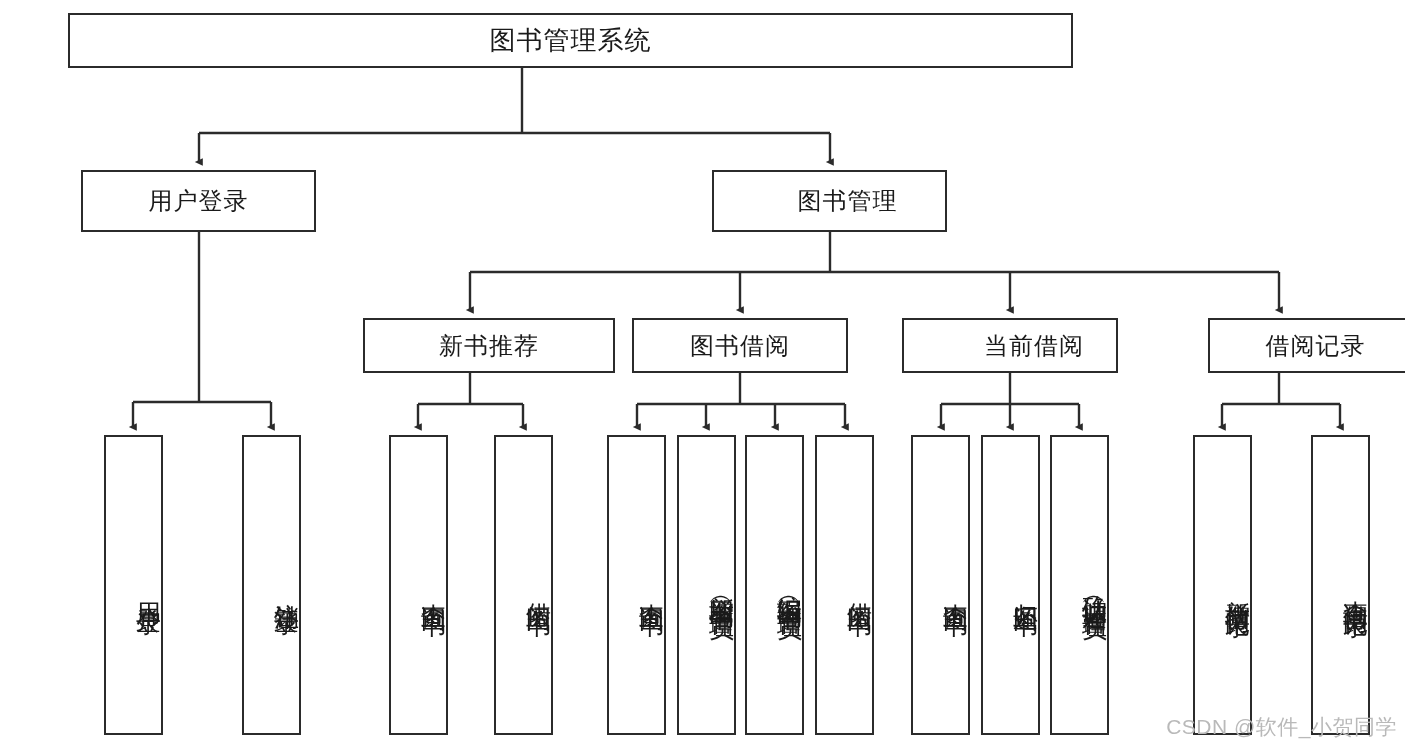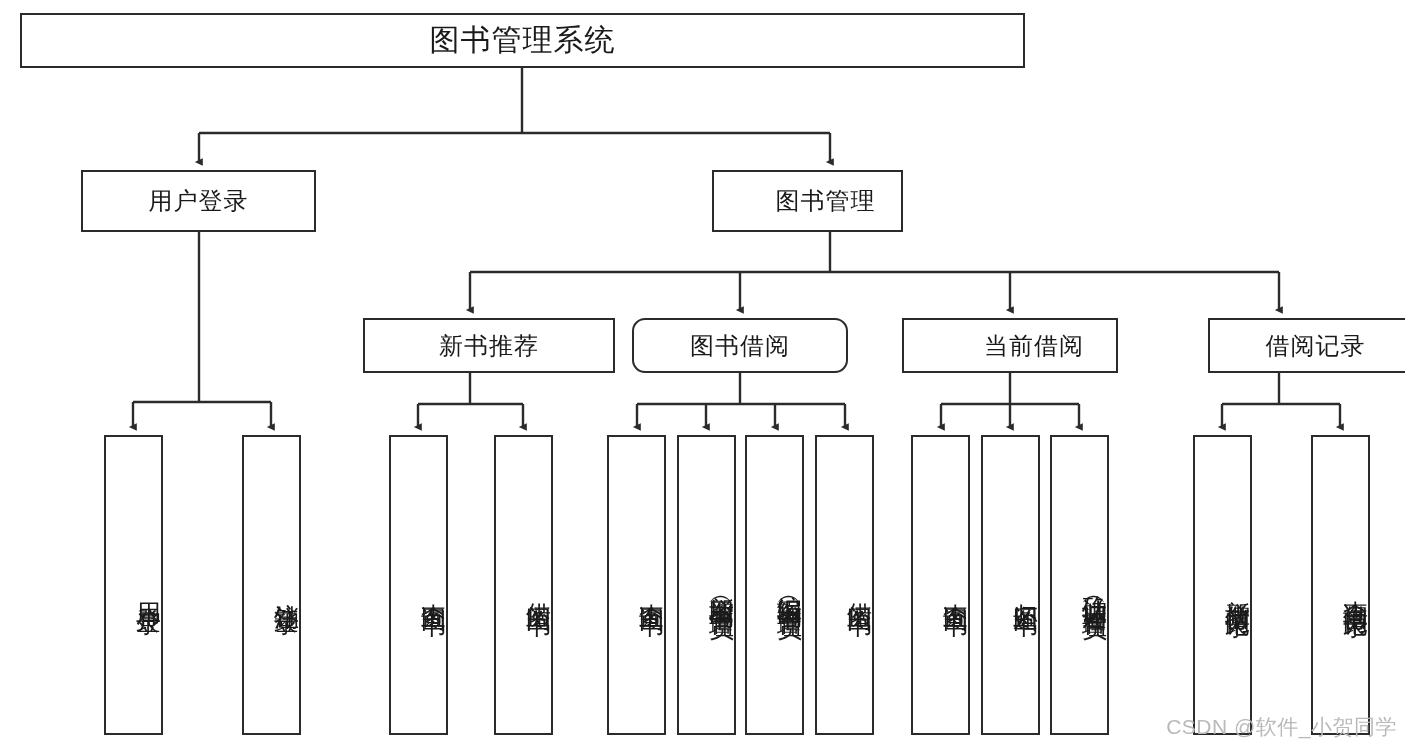--- a/index.html
+++ b/index.html
@@ -41,21 +41,22 @@
     justify-content: center;
     padding-top: 8px;
   }
   .node.vert span {
     writing-mode: vertical-rl;
     text-orientation: upright;
     display: block;
     text-align: center;
   }
   .node.root {
-    font-size: 30px;
+    font-size: 26px;
+    margin-left: 48px;
   }
   svg.links {
     position: absolute;
     left: 0;
     top: 0;
     width: 1405px;
     height: 747px;
     pointer-events: none;
   }
   .watermark {
@@ -123,28 +124,28 @@
     </g>
   </svg>
 
   <div class="node horiz root" style="left:20px; top:13px; width:1005px; height:55px;">
     <span>图书管理系统</span>
   </div>
 
   <div class="node horiz" style="left:81px; top:170px; width:235px; height:62px;">
     <span>用户登录</span>
   </div>
-  <div class="node horiz" style="left:712px; top:170px; width:191px; height:62px;padding-left:36px;">
+  <div class="node horiz" style="left:712px; top:170px; width:235px; height:62px;padding-left:36px;">
     <span>图书管理</span>
   </div>
 
   <div class="node horiz" style="left:363px; top:318px; width:252px; height:55px;">
     <span>新书推荐</span>
   </div>
-  <div class="node horiz" style="left:632px; top:318px; width:216px; height:55px;border-radius:13px;">
+  <div class="node horiz" style="left:632px; top:318px; width:216px; height:55px;">
     <span>图书借阅</span>
   </div>
   <div class="node horiz" style="left:902px; top:318px; width:216px; height:55px;padding-left:48px;">
     <span>当前借阅</span>
   </div>
   <div class="node horiz" style="left:1176px; top:318px; width:215px; height:55px;margin-left:32px;">
     <span>借阅记录</span>
   </div>
 
   <div class="node vert" style="left:104px; top:435px; width:59px; height:300px;">

